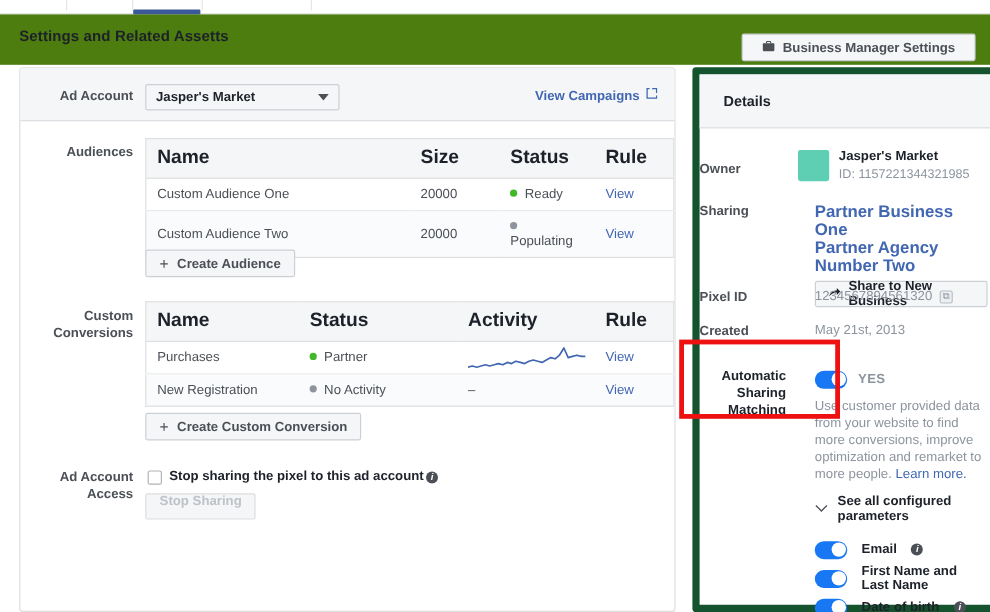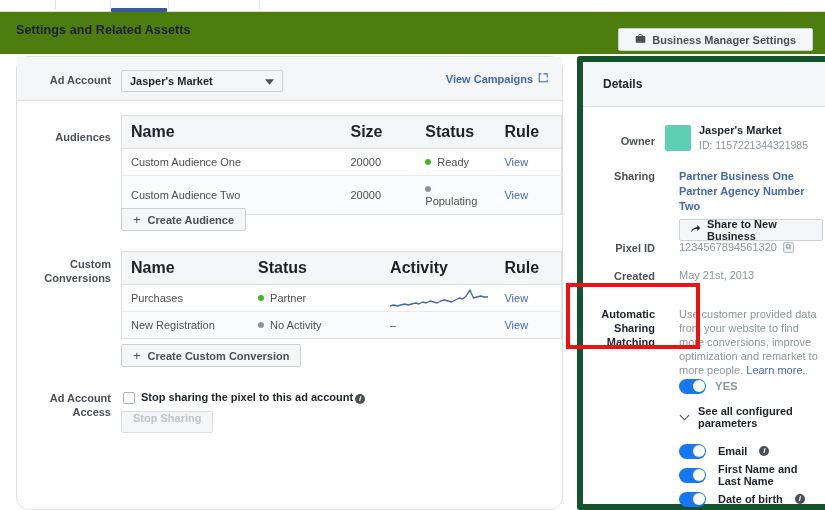--- a/index.html
+++ b/index.html
@@ -38,21 +38,21 @@
     position: absolute; right: 12px; top: 4px;
     height: 23px; padding: 0 16px;
     background: #f5f6f7; border: 1px solid #ccd0d5; border-radius: 2px;
     display: flex; align-items: center; gap: 6px;
     font-size: 11px; font-weight: bold; color: #4b4f56; cursor: pointer; margin-top: 12px;
   }
 
   
   #main-card {
     position: absolute; left: 16px; top: 56px; width: 547px; height: 454px;
-    background: #ffffff; border: 1px solid #dddfe2; border-radius: 13px;
+    background: #ffffff; border: 1px solid #dddfe2; border-radius: 3px;
   }
   #ad-account-bar {
     position: relative; height: 44px; background: #f5f6f7;
     border-bottom: 1px solid #dddfe2;
   }
   .side-label {
     font-size: 11px; font-weight: bold; color: #4b4f56; text-align: right;
   }
   #ad-account-label { position: absolute; left: 10px; top: 17px; width: 84px; }
   #ad-account-select {
@@ -93,21 +93,21 @@
   .ghost-button {
     display: inline-flex; align-items: center; gap: 7px;
     height: 23px; padding: 0 11px;
     background: #f5f6f7; border: 1px solid #ccd0d5; border-radius: 2px;
     font-size: 11px; font-weight: bold; color: #4b4f56; cursor: pointer;
   }
   .plus-glyph { font-size: 13px; font-weight: normal; line-height: 1; }
 
   
   #audiences-section { position: absolute; left: 0; top: 58px; width: 547px; }
-  #audiences-label { top: 16px; }
+  #audiences-label { top: 6px; }
   #audiences-table { position: absolute; left: 104px; top: 0; width: 441px; }
   #create-audience-button { position: absolute; left: 104px; top: 93px; }
 
   
   #conversions-section { position: absolute; left: 0; top: 194px; width: 547px; }
   #conversions-label { top: 6px; line-height: 14px; }
   #conversions-table { position: absolute; left: 104px; top: 0; width: 441px; }
   #create-conversion-button { position: absolute; left: 104px; top: 93px; }
   #sparkline-cell { padding: 2px 9px; }
   #sparkline { display: block; }
@@ -135,38 +135,38 @@
     position: absolute; left: 577px; top: 56px; width: 266px; height: 454px;
     background: #ffffff; border: 6px solid #14532d; border-radius: 3px;
   }
   #details-header {
     height: 45px; background: #f5f6f7; border-bottom: 1px solid #dddfe2;
     display: flex; align-items: center; padding-left: 20px;
     font-size: 12px; font-weight: bold; color: #1d2129;
   }
   .detail-row { position: relative; padding: 0 14px; }
   .detail-key {
-    position: absolute; left: 0; width: 72px; text-align: right;
+    position: absolute; left: 0; width: 72px; 
     font-size: 11px; font-weight: bold; color: #4b4f56;
   }
   .detail-val { margin-left: 82px; font-size: 11px; color: #8d949e; }
 
   #owner-row { margin-top: 16px; height: 36px; }
   #owner-key { top: 12px; }
   #owner-avatar {
     position: absolute; left: 82px; top: 2px; width: 26px; height: 26px;
     background: #5fcfb4; border-radius: 2px;
   }
   #owner-name { position: absolute; left: 116px; top: 1px; font-size: 11px; font-weight: bold; color: #1d2129; }
   #owner-id { position: absolute; left: 116px; top: 16px; font-size: 10.5px; color: #8d949e; }
 
   #sharing-row { margin-top: 10px; height: 62px; }
   #sharing-key { top: 1px; }
   .partner-link {
-    margin-left: 82px; display: block; font-size: 11px; font-weight: bold;
+    margin-left: 82px; display: block; font-size: 14px; font-weight: bold;
     color: #4267b2; line-height: 15px; cursor: pointer;
   }
   #share-new-business-button {
     margin-left: 82px; margin-top: 5px;
     display: inline-flex; align-items: center; gap: 6px;
     height: 22px; padding: 0 10px;
     background: #f5f6f7; border: 1px solid #ccd0d5; border-radius: 2px;
     font-size: 11px; font-weight: bold; color: #1d2129; cursor: pointer;
   }
 
@@ -406,26 +406,26 @@
     <div class="detail-key" id="created-key">Created</div>
     <div class="detail-val">May 21st, 2013</div>
   </div>
 
   <div id="aam-block">
     <div id="aam-key">
       <span>Automatic</span><br>
       <span>Sharing</span><br>
       <span>Matching</span>
     </div>
-    <div id="aam-description">
-      <span>Use customer provided data from your website to find more conversions, improve optimization and remarket to more people. </span><span id="aam-learn-more">Learn more.</span>
-    </div>
     <div id="aam-toggle-row">
       <div class="toggle"></div>
       <span id="aam-toggle-label">YES</span>
+    </div>
+    <div id="aam-description">
+      <span>Use customer provided data from your website to find more conversions, improve optimization and remarket to more people. </span><span id="aam-learn-more">Learn more.</span>
     </div>
     <div id="see-params-row">
       <span>
         <svg width="11" height="7" viewBox="0 0 12 7">
             <path d="M1 1l5 5 5-5" fill="none" stroke="#4b4f56" stroke-width="1.2"></path>
           </svg>
       </span>
       <span>See all configured parameters</span>
     </div>
   </div>

